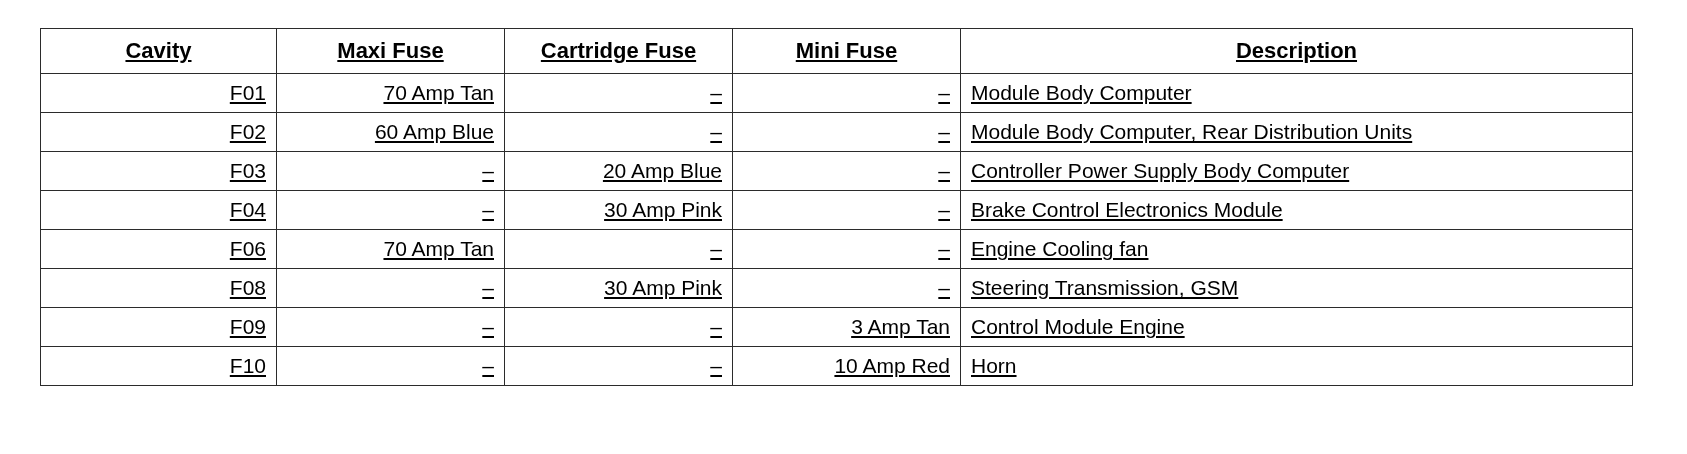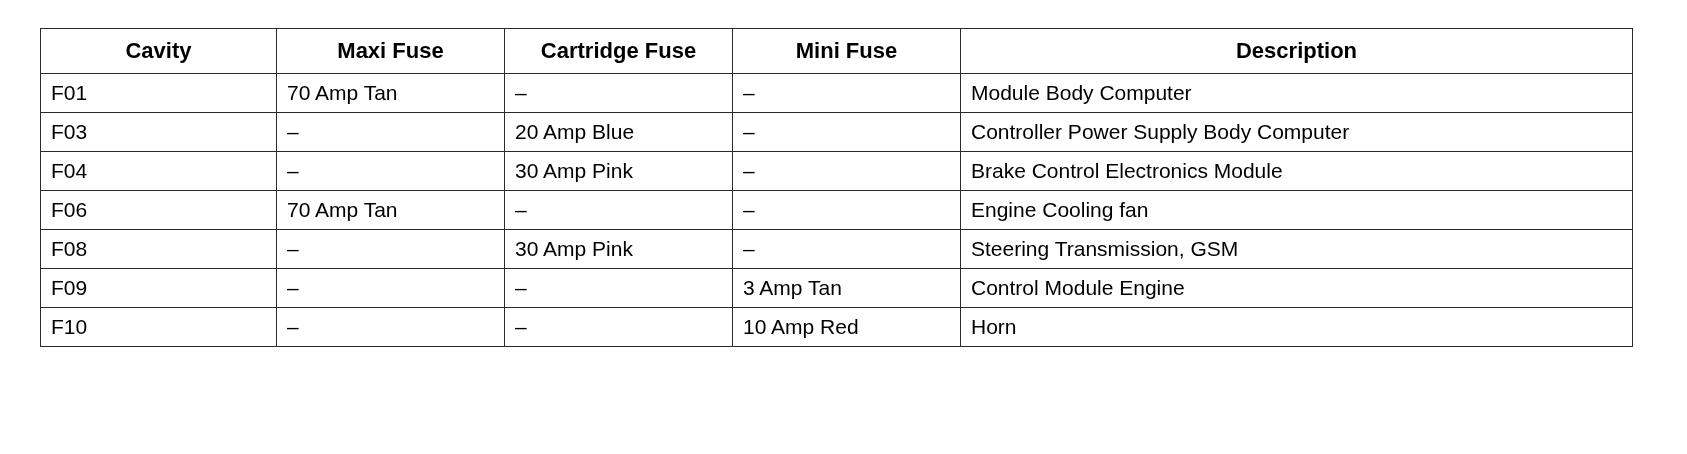--- a/index.html
+++ b/index.html
@@ -18,20 +18,21 @@
     box-sizing: border-box;
     width: 1687px;
     height: 454px;
     padding: 28px 40px 0 40px;
   }
   table.fuse-table {
     border-collapse: collapse;
     table-layout: fixed;
     width: 1592px;
     background: #ffffff;
+    text-decoration: underline;
   }
   table.fuse-table th,
   table.fuse-table td {
     border: 1px solid #2b2b2b;
     font-size: 21px;
     font-weight: normal;
     line-height: 1.1;
     height: 38px;
     padding: 0 10px;
     vertical-align: middle;
@@ -43,21 +44,21 @@
     font-size: 22px;
     text-align: center;
     height: 44px;
   }
   .col-cavity   { width: 236px; }
   .col-maxi     { width: 228px; }
   .col-cartridge{ width: 228px; }
   .col-mini     { width: 228px; }
   .col-desc     { width: 672px; }
 
-  td.center { text-align: left; }
+  td.center { text-align: right; }
   td.left   { text-align: left; padding-left: 12px; margin-top: 16px; }
 </style>
 </head>
 <body>
 
 <div class="page">
   <table class="fuse-table">
     <colgroup>
       <col class="col-cavity">
       <col class="col-maxi">
@@ -74,20 +75,27 @@
         <th>Description</th>
       </tr>
     </thead>
     <tbody id="table-body">
         <tr>
           <td class="center">F01</td>
           <td class="center">70 Amp Tan</td>
           <td class="center">–</td>
           <td class="center">–</td>
           <td class="left">Module Body Computer</td>
+        </tr>
+        <tr>
+          <td class="center">F02</td>
+          <td class="center">60 Amp Blue</td>
+          <td class="center">–</td>
+          <td class="center">–</td>
+          <td class="left">Module Body Computer, Rear Distribution Units</td>
         </tr>
         <tr>
           <td class="center">F03</td>
           <td class="center">–</td>
           <td class="center">20 Amp Blue</td>
           <td class="center">–</td>
           <td class="left">Controller Power Supply Body Computer</td>
         </tr>
         <tr>
           <td class="center">F04</td>

